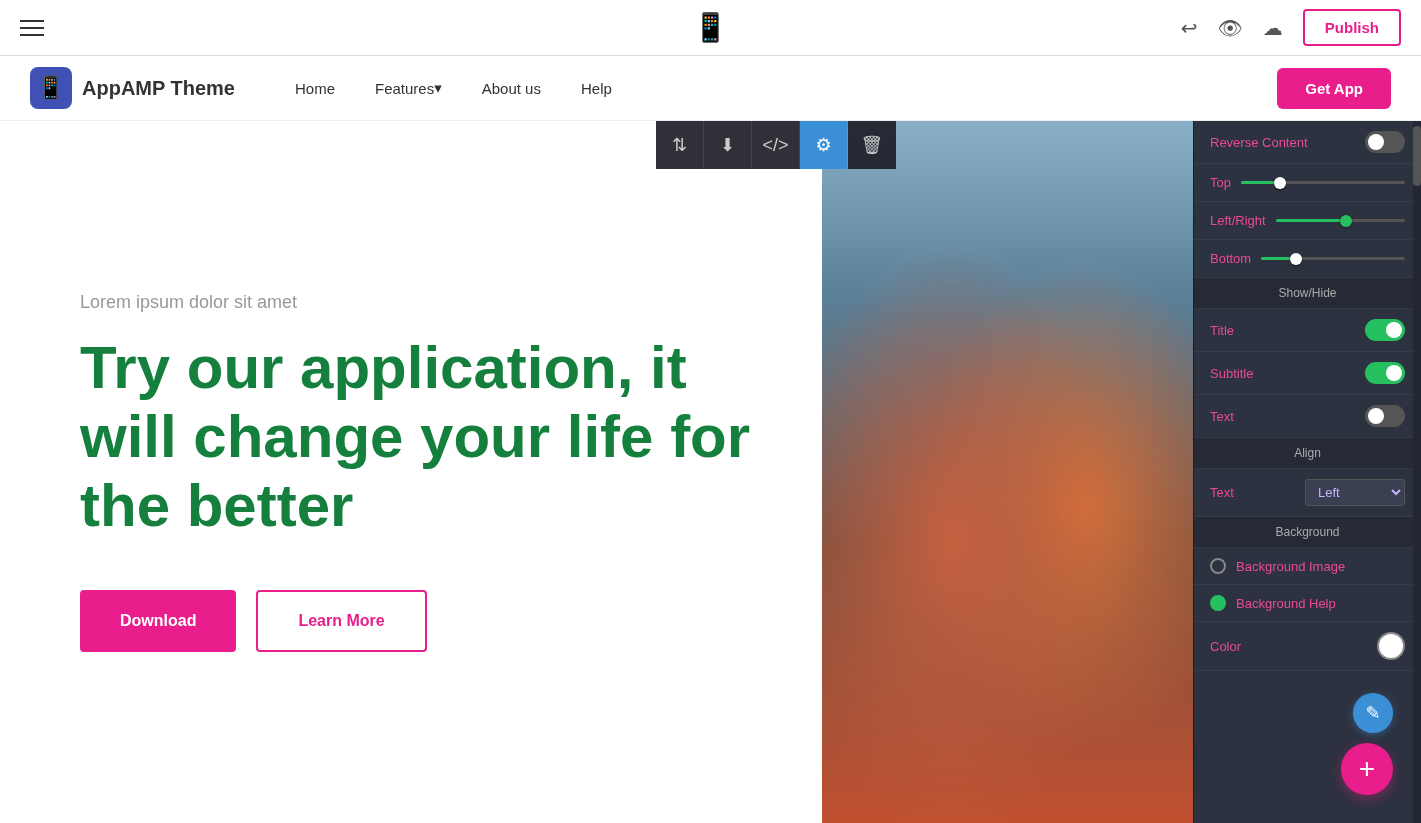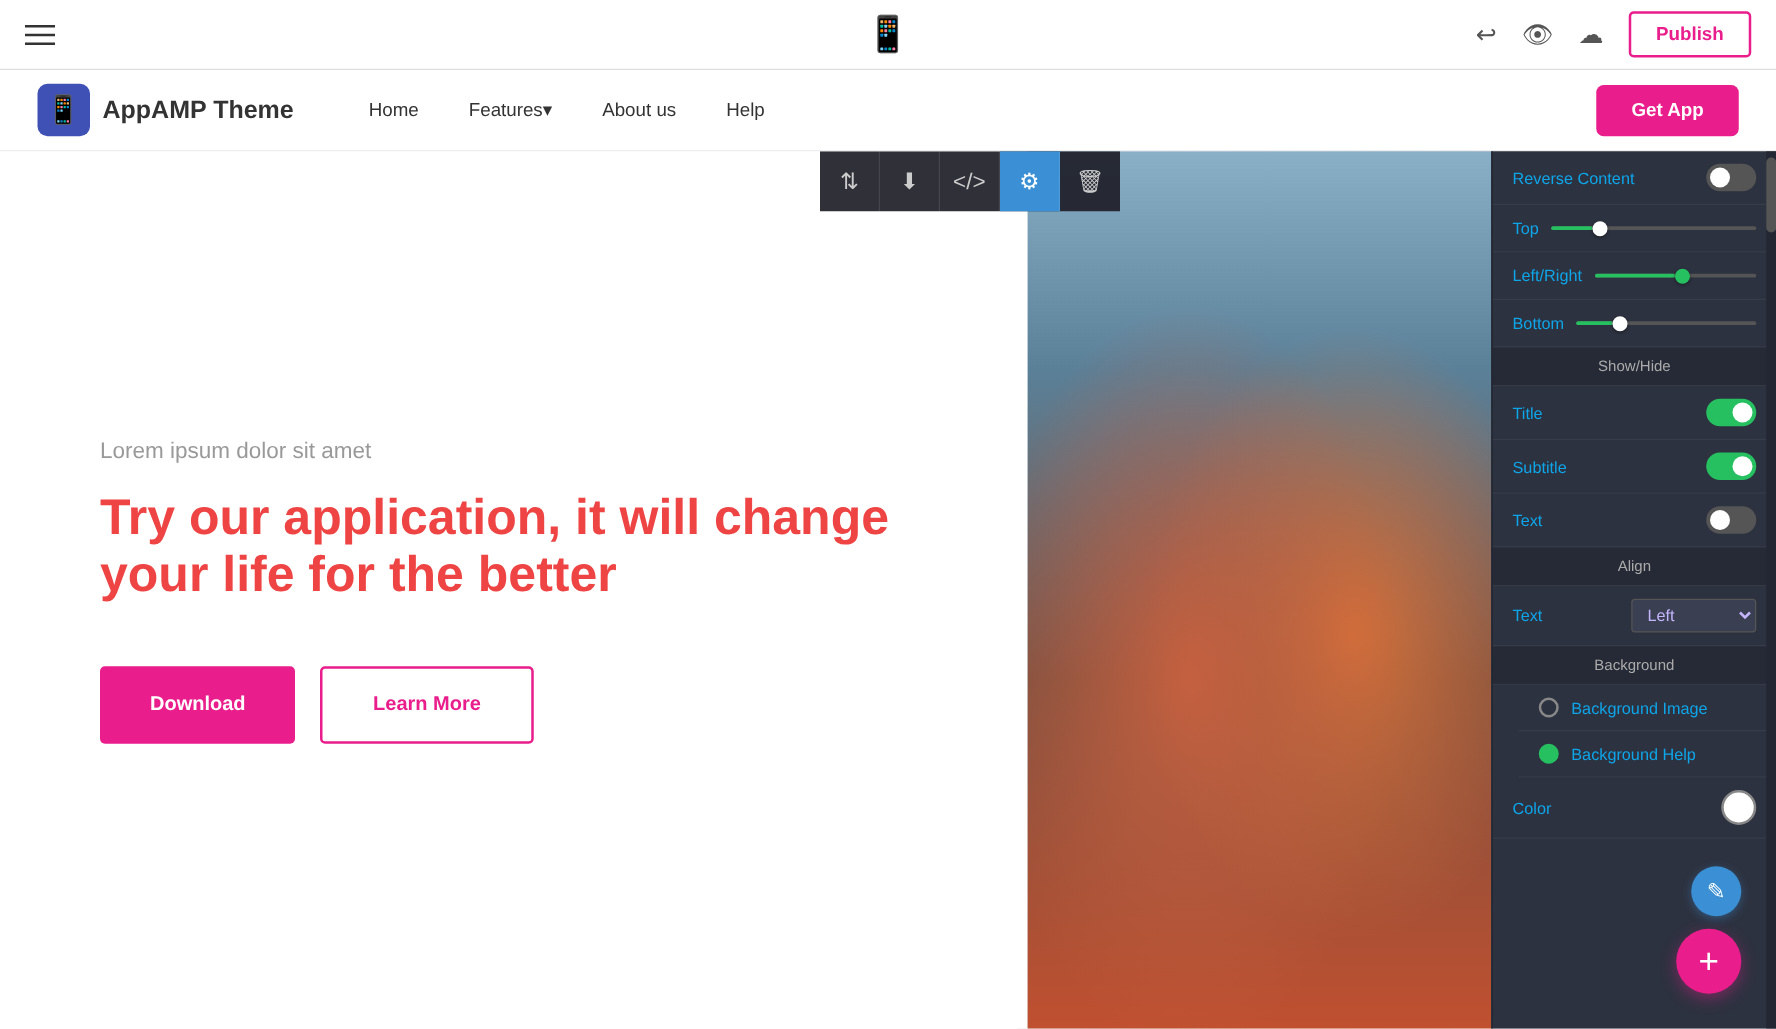--- a/index.html
+++ b/index.html
@@ -89,23 +89,23 @@
       flex-direction: column;
       justify-content: center;
       padding: 60px 60px 60px 80px;
     }
     .canvas-subtitle {
       font-size: 18px;
       color: #999;
       margin-bottom: 20px;
     }
     .canvas-title {
-      font-size: 40px;
+      font-size: 60px;
       font-weight: 900;
-      color: #ef4444;
+      color: #15803d;
       line-height: 1.15;
       margin-bottom: 50px;
     }
     .canvas-buttons { display: flex; gap: 20px; }
     .btn-download {
       background: #e91e8c;
       color: #fff;
       border: none;
       padding: 20px 40px;
       font-size: 16px;
@@ -183,21 +183,21 @@
     .settings-panel::-webkit-scrollbar-thumb { background: #555; border-radius: 3px; }
 
     .panel-row {
       display: flex;
       align-items: center;
       justify-content: space-between;
       padding: 10px 16px;
       border-bottom: 1px solid rgba(255,255,255,0.05);
       min-height: 38px;
     }
-    .panel-row-label { color: #0ea5e9; font-size: 13px; }
+    .panel-row-label { color: #ec4899; font-size: 13px; }
     .panel-section-header {
       text-align: center;
       padding: 8px 16px;
       color: #aaa;
       font-size: 12px;
       border-bottom: 1px solid rgba(255,255,255,0.07);
       background: rgba(0,0,0,0.15);
     }
 
     
@@ -269,21 +269,20 @@
     .radio-circle.selected {
       border-color: #26c060;
       background: #26c060;
     }
     .radio-row {
       display: flex;
       align-items: center;
       gap: 10px;
       padding: 10px 16px;
       border-bottom: 1px solid rgba(255,255,255,0.05);
-      margin-left: 21px;
     }
 
     
     .panel-select {
       background: #3a3f52;
       border: 1px solid #555;
       color: #c4b5fd;
       font-size: 13px;
       padding: 4px 8px;
       border-radius: 3px;

